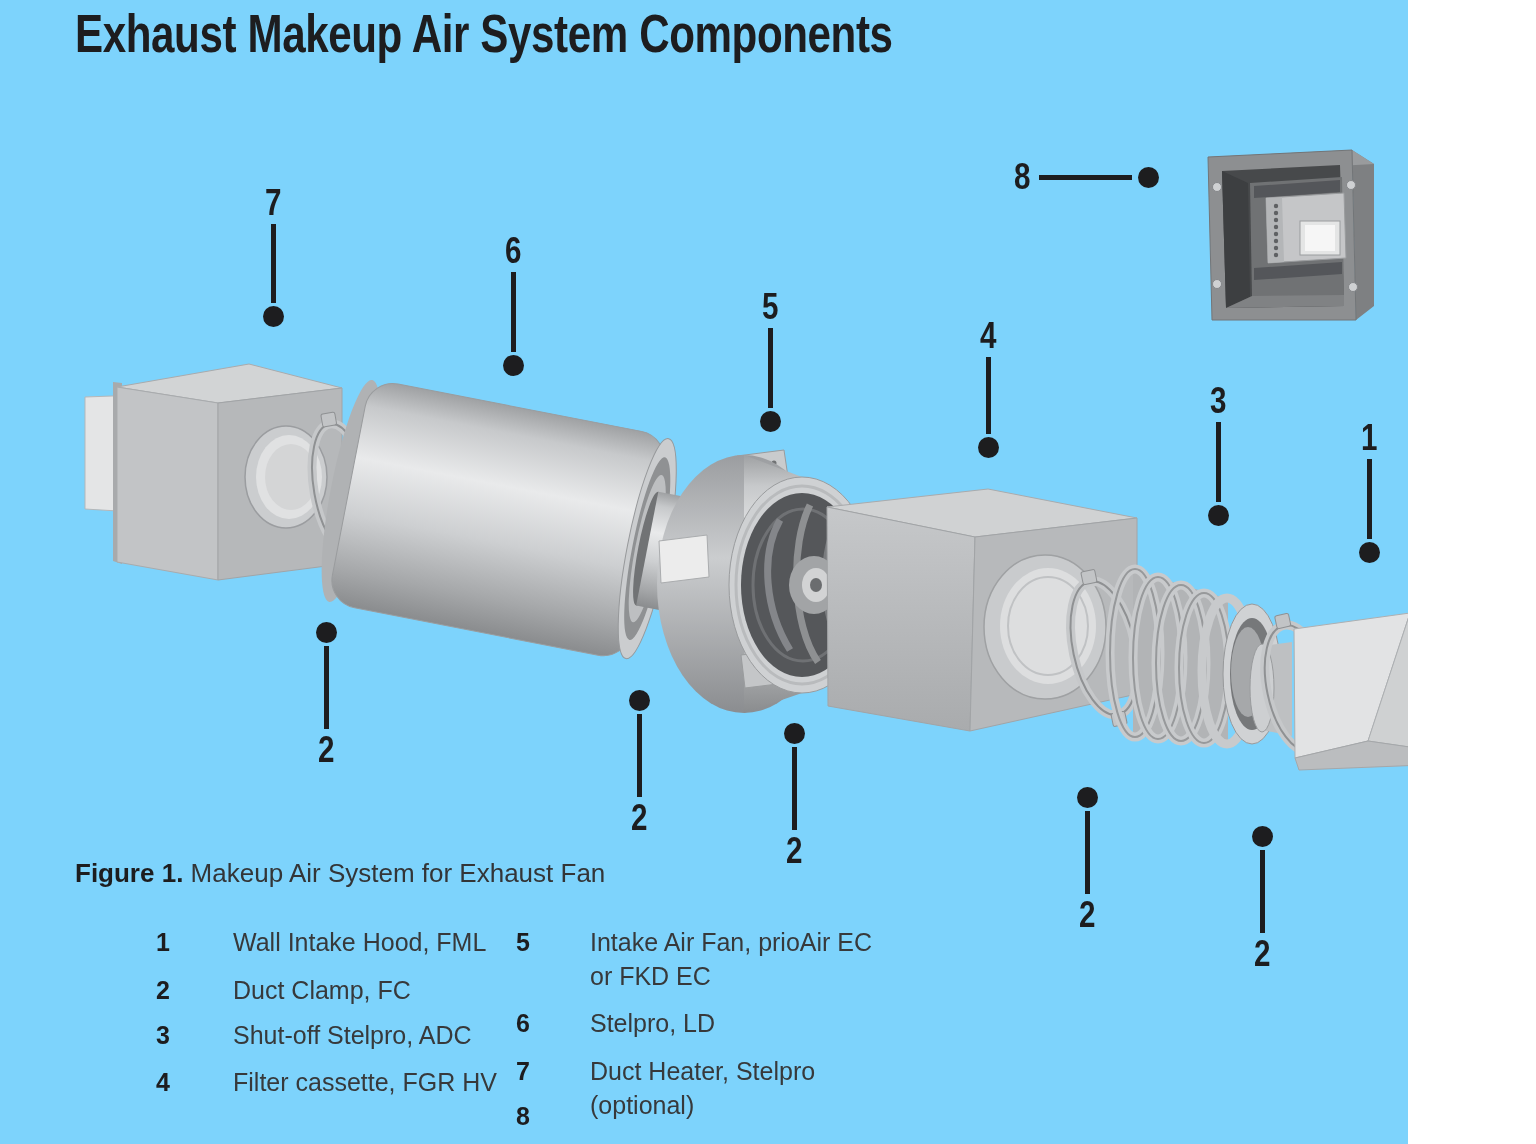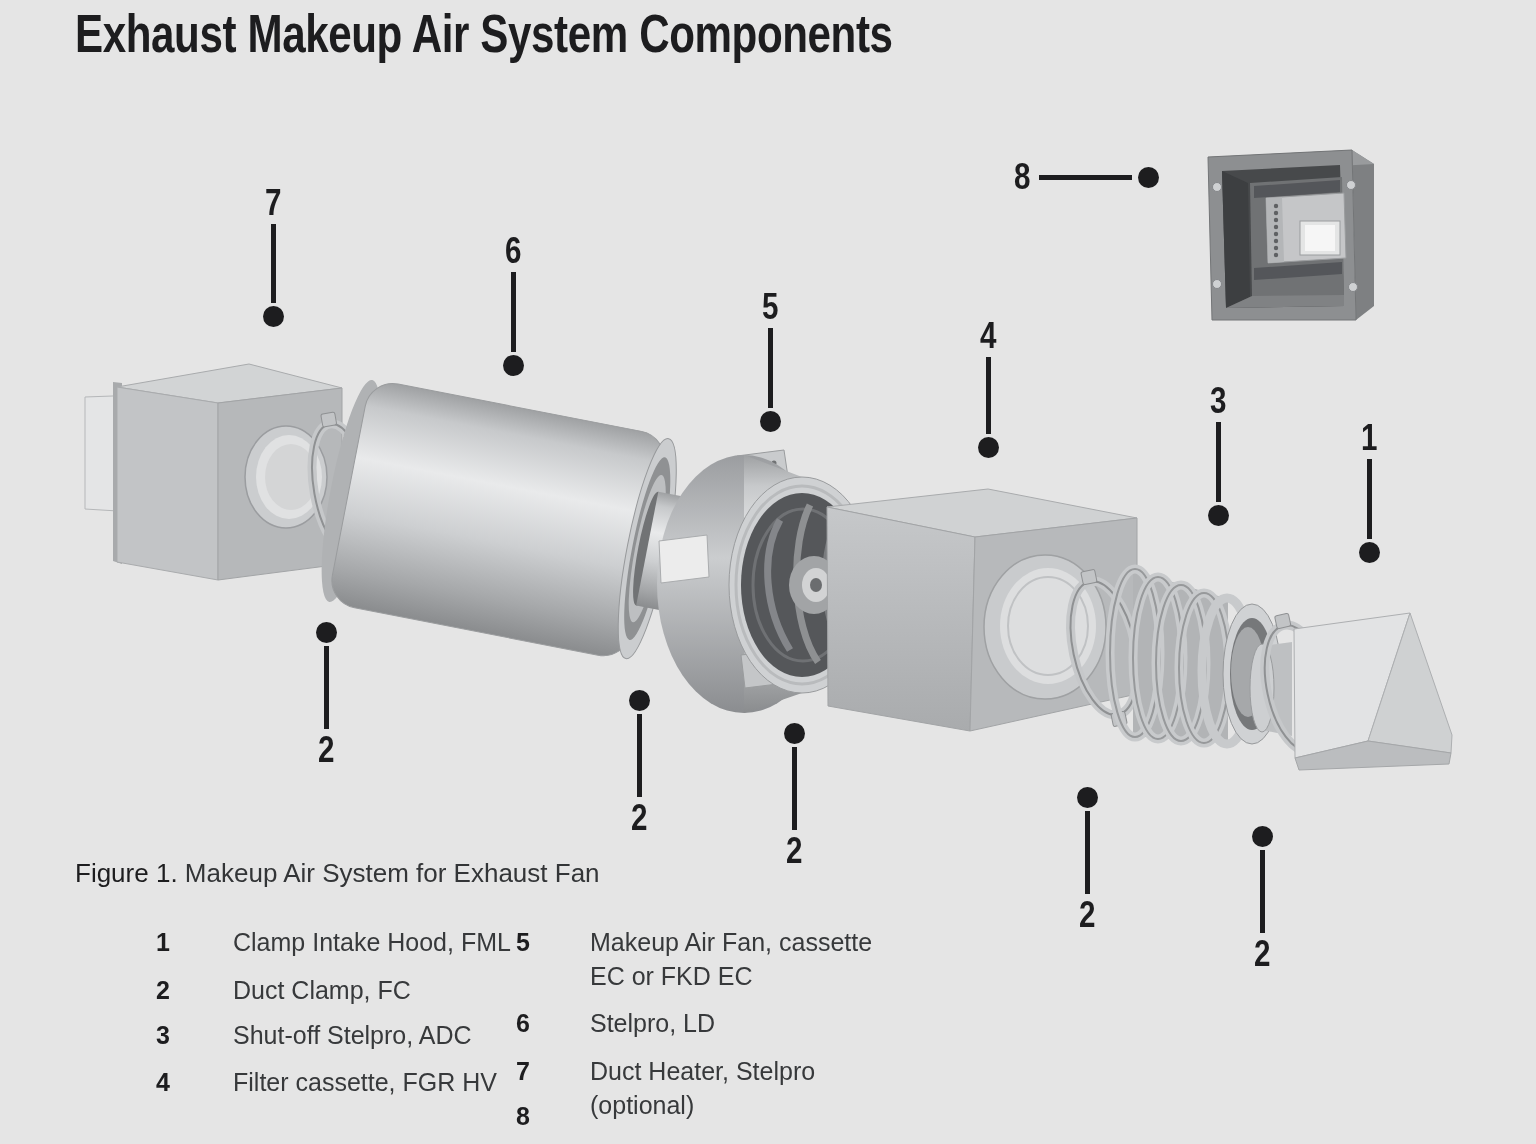--- a/index.html
+++ b/index.html
@@ -1,18 +1,18 @@
 <!DOCTYPE html>
 <html><head>
 <meta charset="utf-8">
 <style>
   html,body { margin:0; padding:0; background:#ffffff; }
   .page {
-    position:relative; width:1536px; height:1144px; overflow:hidden;
-    background:#e5e5e5; font-family:"Liberation Sans", sans-serif;
+    position:relative; width:1408px; height:1144px; overflow:hidden;
+    background:#7dd3fc; font-family:"Liberation Sans", sans-serif;
   }
   .title {
     position:absolute; left:75px; top:2px; margin:0;
     font-size:54px; font-weight:bold; color:#1d1d1f;
     transform:scaleX(0.78); transform-origin:left top;
     white-space:nowrap; letter-spacing:-0.5px;
   }
   .art { position:absolute; left:0; top:0; }
 
   
@@ -22,21 +22,21 @@
   .co-num {
     font-size:37px; font-weight:bold; color:#1d1d1f;
     line-height:36px; height:36px; transform:scaleX(0.8);
   }
   .co-line-v { width:5px; flex:1 1 auto; background:#1d1d1f; margin:3px 0; }
   .co-line-h { height:5px; flex:1 1 auto; background:#1d1d1f; margin:0 6px; }
   .co-dot { width:21px; height:21px; border-radius:50%; background:#1d1d1f; flex:0 0 auto; }
 
   
   .caption { position:absolute; left:75px; top:858px; font-size:26px; color:#333537; }
-  .cap-b { font-weight:normal; color:#1d1d1f;margin-top:44px; }
+  .cap-b { font-weight:bold; color:#1d1d1f;margin-top:44px; }
   .lg-row { position:absolute; display:flex; font-size:25px; line-height:34px; }
   .lg-num { width:28px; font-weight:bold; color:#1d1d1f; flex:0 0 auto; }
   .lg-row.left  .lg-label { margin-left:49px; width:330px; color:#37393b; }
   .lg-row.right .lg-label { margin-left:46px; width:300px; color:#37393b; }
 </style>
 </head>
 <body>
 
 <div class="page">
 
@@ -263,38 +263,38 @@
     <span class="co-num">2</span>
   </div>
 
   <div class="caption">
     <span class="cap-b">Figure 1.</span>
     <span>Makeup Air System for Exhaust Fan</span>
   </div>
 
   <div class="lg-row left" style="left:156px;top:925px">
     <span class="lg-num">1</span>
-    <span class="lg-label">Clamp Intake Hood, FML</span>
+    <span class="lg-label">Wall Intake Hood, FML</span>
   </div>
   <div class="lg-row left" style="left:156px;top:973px">
     <span class="lg-num">2</span>
     <span class="lg-label">Duct Clamp, FC</span>
   </div>
   <div class="lg-row left" style="left:156px;top:1018px">
     <span class="lg-num">3</span>
     <span class="lg-label">Shut-off Stelpro, ADC</span>
   </div>
   <div class="lg-row left" style="left:156px;top:1065px">
     <span class="lg-num">4</span>
     <span class="lg-label">Filter cassette, FGR HV</span>
   </div>
 
   <div class="lg-row right" style="left:516px;top:925px">
     <span class="lg-num">5</span>
-    <span class="lg-label">Makeup Air Fan, cassette EC or FKD EC</span>
+    <span class="lg-label">Intake Air Fan, prioAir EC or FKD EC</span>
   </div>
   <div class="lg-row right" style="left:516px;top:1006px">
     <span class="lg-num">6</span>
     <span class="lg-label">Stelpro, LD</span>
   </div>
   <div class="lg-row right" style="left:516px;top:1054px">
     <span class="lg-num">7</span>
     <span class="lg-label">Duct Heater, Stelpro (optional)</span>
   </div>
   <div class="lg-row right" style="left:516px;top:1099px">

